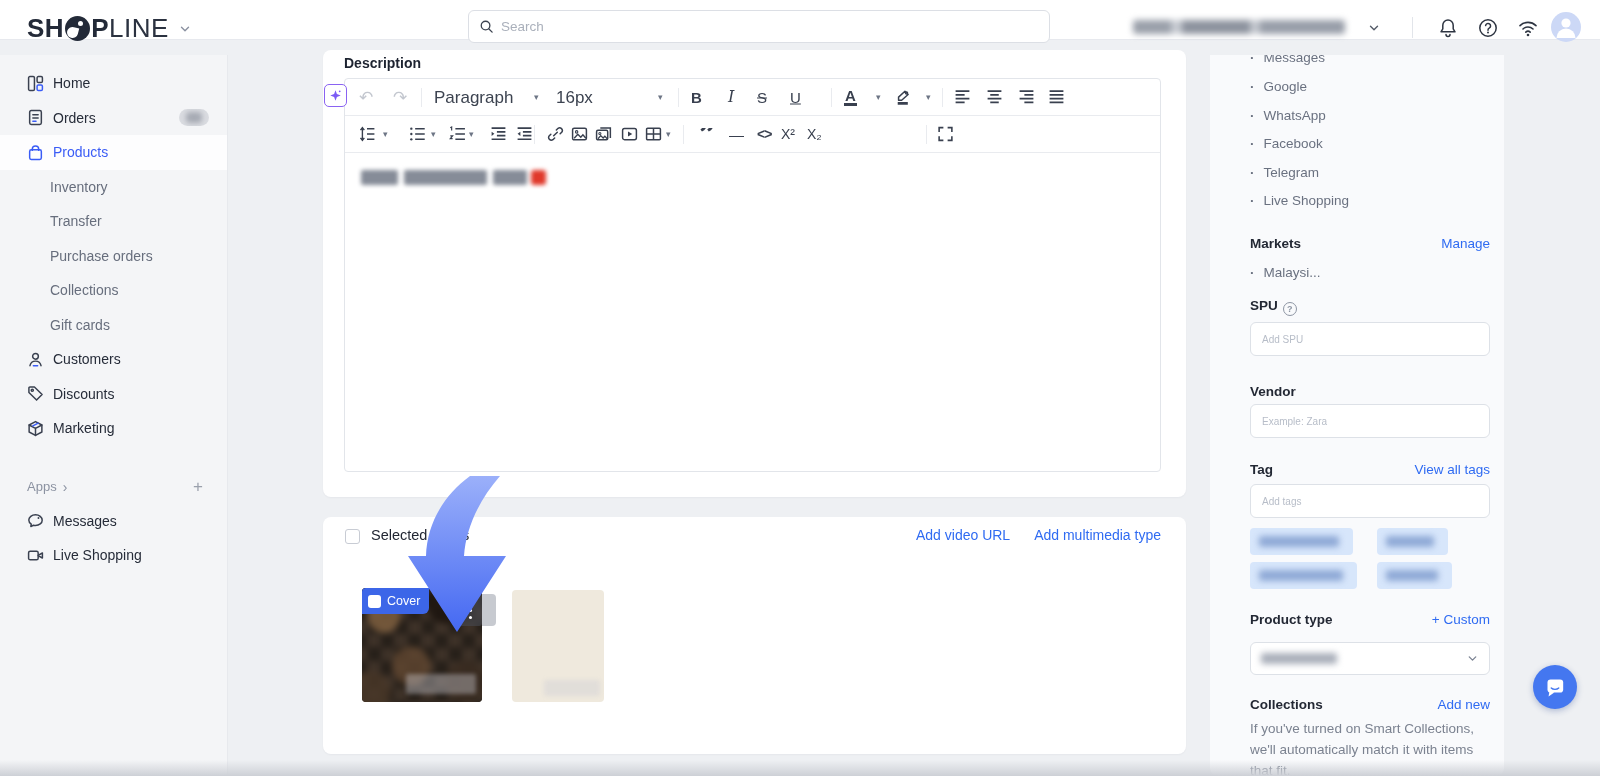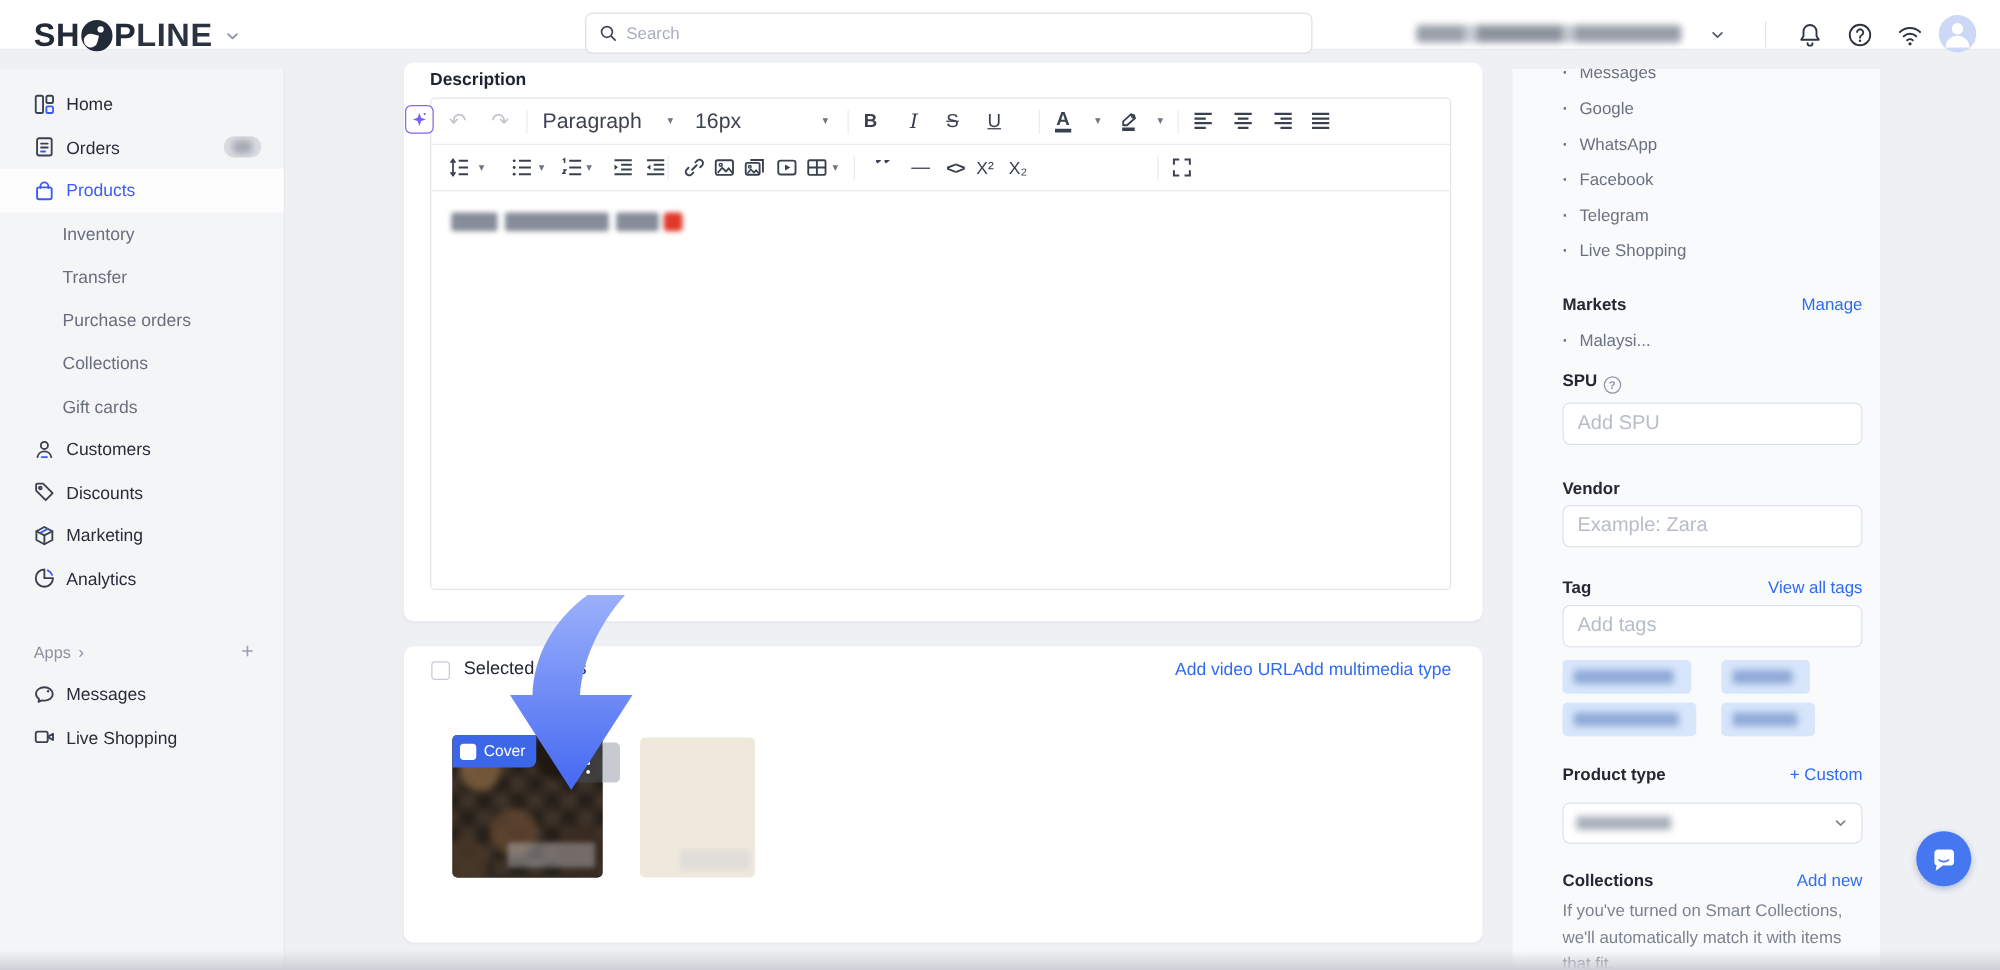--- a/index.html
+++ b/index.html
@@ -6,21 +6,21 @@
   body{font-family:"Liberation Sans","DejaVu Sans",sans-serif;background:#e4e6ea;-webkit-font-smoothing:antialiased}
   #app{position:relative;width:1600px;height:776px;background:#eef0f3;overflow:hidden}
 
   
   .topbar{position:absolute;top:0;left:0;width:1600px;height:40px;background:#fff;border-bottom:1px solid #e7e9ee;z-index:20}
   .logo{position:absolute;left:27px;top:13px;display:flex;align-items:center;color:#232a38;font-size:26px;letter-spacing:.5px}
   .logo .b{font-weight:700}
   .logo .disc{width:25px;height:25px;border-radius:50%;background:#232a38;margin:0 1px;position:relative}
   .logo .disc::before{content:"";position:absolute;width:5px;height:5px;border-radius:50%;background:#fff;left:13px;top:5px}
   .logo .disc::after{content:"";position:absolute;width:11px;height:11px;border-radius:50% 0 50% 50%;background:#fff;left:2px;top:11px;transform:rotate(15deg)}
-  .logo .lt{font-weight:700;color:#2b3240}
+  .logo .lt{font-weight:400;color:#2b3240}
   .logo-caret{margin-left:9px;color:#8a90a0}
   .search-box{position:absolute;left:468px;top:10px;width:582px;height:33px;border:1px solid #dcdfe5;border-radius:6px;background:#fff;display:flex;align-items:center;padding:0 10px;gap:7px}
   .search-box input{border:0;outline:0;flex:1;font-size:13.5px;color:#333a46;background:transparent}
   .search-box input::placeholder{color:#aab0bb}
   .acct-blur{position:absolute;left:1133px;top:20px;width:212px;height:14px;border-radius:3px;background:linear-gradient(90deg,#9aa0aa 0 18%,#c7cbd2 18% 23%,#8d939e 23% 55%,#c3c7ce 55% 60%,#989ea9 60% 100%);filter:blur(3px)}
   .tb-chev{position:absolute;left:1363px;top:20px;color:#545b68}
   .tb-sep{position:absolute;left:1412px;top:17px;width:1px;height:21px;background:#e2e5ea}
   .tb-ic{position:absolute;top:17px;width:22px;height:22px;color:#2e3542}
   .avatar{position:absolute;left:1551px;top:12px;width:30px;height:30px;border-radius:50%;background:#ccd8f6;overflow:hidden}
 
@@ -72,21 +72,21 @@
   .c-q::after{content:"\201D";font-family:"DejaVu Serif",serif;font-size:30px;line-height:14px;height:12px;overflow:hidden;font-weight:700}
   .ai-btn{position:absolute;left:324px;top:84px;width:23px;height:23px;border:1.4px solid #8a63f2;border-radius:5px;background:#fff;z-index:3;display:flex;align-items:center;justify-content:center;cursor:pointer}
   .ed-content{position:relative;height:320px}
   .blur-line{position:absolute;left:16px;top:17px;display:flex;gap:6px;align-items:center;filter:blur(2.3px)}
   .blur-line .w{height:15px;background:#868c98;border-radius:2px}
   .blur-line .r{width:15px;height:15px;background:#e0392b;border-radius:3px;margin-left:-2px}
 
   
   .chk{width:15px;height:15px;border:1px solid #c8ccd4;border-radius:3px;background:#fff}
   .media-head-label{position:absolute;left:48px;top:10px;font-size:14.5px;color:#222733}
-  .media-links{position:absolute;right:25px;top:10px;display:flex;font-size:14px}
+  .media-links{position:absolute;right:25px;top:10px;display:flex;gap:24px;font-size:14px}
   .blue-link{color:#2f6bf2;cursor:pointer;text-decoration:none}
   .pimg{position:absolute;border-radius:4px;overflow:hidden;background:#2c241d}
   .pimg .mosaic{position:absolute;inset:-8px;filter:blur(3px)}
   .m1{background:
     radial-gradient(circle at 22% 28%, rgba(125,94,62,.85) 0 11%, transparent 12%),
     radial-gradient(circle at 68% 18%, rgba(30,22,16,.9) 0 14%, transparent 15%),
     radial-gradient(circle at 42% 66%, rgba(96,70,48,.8) 0 16%, transparent 17%),
     radial-gradient(circle at 82% 78%, rgba(58,44,33,.9) 0 13%, transparent 14%),
     radial-gradient(circle at 12% 86%, rgba(74,56,40,.8) 0 12%, transparent 13%),
     repeating-conic-gradient(#3e3228 0% 25%, #261f19 25% 50%);
@@ -109,21 +109,21 @@
 
   
   .rpanel{position:absolute;left:1210px;top:55px;width:294px;height:721px;background:#f9fafc;border-radius:0 0 8px 8px;overflow:hidden;z-index:5}
   .prow{position:absolute;left:40px;width:240px}
   .ch-item{font-size:13.5px;color:#6a7180;height:18px;display:flex;align-items:center;cursor:pointer}
   .bullet::before{content:"·";margin-right:9px;color:#6a7180;font-weight:700}
   .p-label{font-size:13.5px;font-weight:600;color:#23283
 4;color:#232834}
   .p-row-flex{display:flex;justify-content:space-between;align-items:center}
   .p-link{font-size:13.5px;color:#2f6bf2;cursor:pointer}
-  .p-input{width:240px;height:32px;border:1px solid #dde1e7;border-radius:6px;background:#fff;padding:16px 11px;font-size:16px;color:#333a46;outline:none}
+  .p-input{width:240px;height:32px;border:1px solid #dde1e7;border-radius:6px;background:#fff;padding:16px 11px;font-size:10px;color:#333a46;outline:none}
   .p-input::placeholder{color:#b7bdc8}
   .help-ic{display:inline-flex;width:14px;height:14px;border:1.2px solid #8d95a3;border-radius:50%;align-items:center;justify-content:center;margin-left:5px;vertical-align:-2px}
   .help-ic::after{content:"?";font-size:9px;color:#8d95a3;font-weight:700}
   .chip{position:absolute;height:27px;border-radius:4px;background:#d7e6fb;overflow:hidden}
   .chip::after{content:"";position:absolute;left:9px;top:8px;right:14px;bottom:8px;background:#8fa9d6;border-radius:2px;filter:blur(3px)}
   .p-select{width:240px;height:33px;border:1px solid #dde1e7;border-radius:6px;background:#fff;display:flex;align-items:center;padding:0 10px;justify-content:space-between;cursor:pointer}
   .sel-blur{width:76px;height:11px;background:#a9afba;border-radius:2px;filter:blur(3px)}
   .hint{font-size:13.5px;color:#7b8290;line-height:21px}
 
   
@@ -239,27 +239,20 @@
         </svg>
       <span class="lbl">Discounts</span>
     </div>
     <div class="nav">
       <svg class="sic-w" viewBox="0 0 16 16">
           <path class="sic" d="M8 1.5l6 3.2v6.6L8 14.5l-6-3.2V4.7z"></path>
           <path class="sic" d="M2 4.7l6 3.1 6-3.1M8 7.8v6.7"></path>
           <path class="sic acc" d="M10.5 3l-5 2.6"></path>
         </svg>
       <span class="lbl">Marketing</span>
-    </div>
-    <div class="nav">
-      <svg class="sic-w" viewBox="0 0 16 16">
-          <path class="sic" d="M8 1.5a6.5 6.5 0 1 0 6.5 6.5H8z"></path>
-          <path class="sic acc" d="M10.5 2.2A6.5 6.5 0 0 1 13.8 5.5"></path>
-        </svg>
-      <span class="lbl">Analytics</span>
     </div>
 
     <div class="sec-head mt-apps">
       <span>Apps</span>
         <span class="chev"></span>
       <span class="spacer"></span>
         <span class="plus"></span>
     </div>
 
     <div class="nav">

